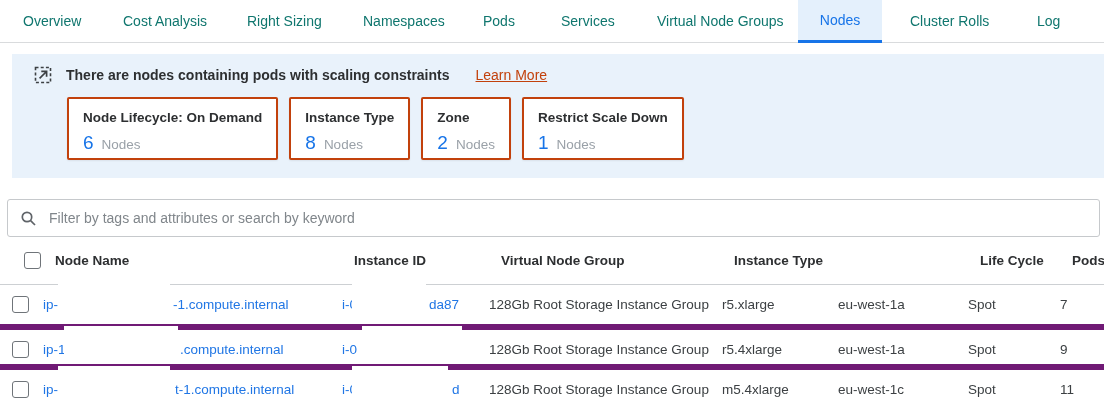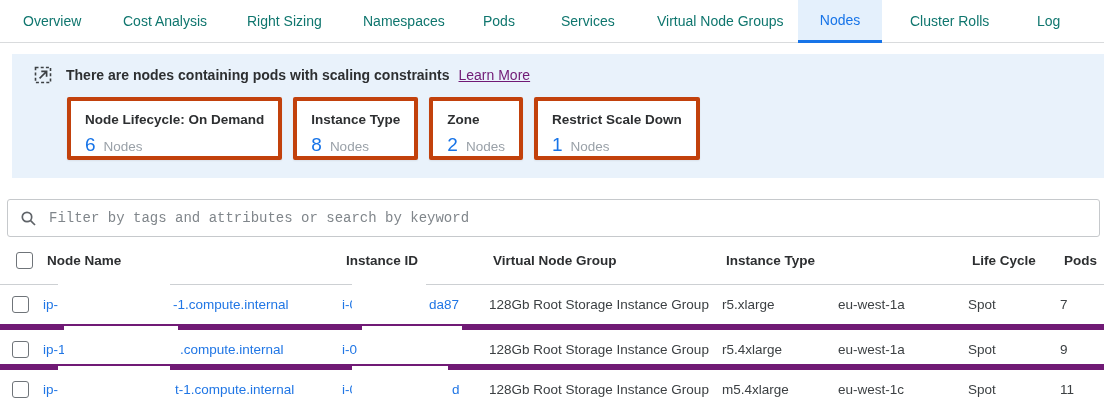--- a/index.html
+++ b/index.html
@@ -11,42 +11,42 @@
   .tab{position:absolute;top:0;height:43px;line-height:43px;font-size:14px;
     color:#0f766e;white-space:nowrap;cursor:pointer}
   .tab.active{background:#e4f0fc;color:#1774e8;text-align:center;box-sizing:border-box;
     border-bottom:3px solid #1774e8;line-height:40px;font-weight:400}
 
   
   .banner{position:absolute;left:12px;top:54px;width:1104px;height:124px;background:#e9f2fb}
   .banner-head{position:absolute;left:22px;top:12px;display:flex;align-items:center}
   .banner-icon{width:18px;height:18px;margin-right:14px;flex:0 0 auto}
   .banner-msg{font-size:14px;font-weight:700;color:#2d2f31;white-space:nowrap}
-  .banner-link{font-size:14px;color:#701a75;text-decoration:underline;margin-left:9px;
+  .banner-link{font-size:14px;color:#c2410c;text-decoration:underline;margin-left:26px;
     cursor:pointer;white-space:nowrap}
   .cards{position:absolute;left:55px;top:43px;display:flex;gap:11px}
-  .card{background:#fff;border:4px solid #c2410c;border-radius:2px;
+  .card{background:#fff;border:2px solid #c2410c;border-radius:2px;
     box-shadow:0 1px 2px rgba(0,0,0,.07);padding:11px 14px;height:63px;
     box-sizing:border-box;white-space:nowrap;cursor:pointer}
   .card-title{font-size:13.5px;font-weight:700;color:#2d2f31}
   .card-count-row{margin-top:7px;display:flex;align-items:baseline;gap:8px}
   .card-count{font-size:19px;color:#1774e8;font-weight:500}
   .card-unit{font-size:13.5px;color:#9aa1a8}
 
   
   .searchbox{position:absolute;left:7px;top:199px;width:1093px;height:38px;
     box-sizing:border-box;border:1px solid #c6c9cc;border-radius:3px;background:#fff;
     display:flex;align-items:center;padding:0 12px}
   .search-icon{flex:0 0 auto}
   .searchbox input{border:none;outline:none;flex:1;font-size:14px;margin-left:10px;
-    font-family:Liberation Mono, monospace;color:#3c4043;background:transparent}
+    font-family:Liberation Sans, sans-serif;color:#3c4043;background:transparent}
   .searchbox input::placeholder{color:#80868b}
 
   
-  .thead{position:absolute;left:4px;top:237px;width:968px;height:47px}
+  .thead{position:absolute;left:12px;top:237px;width:968px;height:47px}
   .th{position:absolute;top:0;height:47px;line-height:47px;font-size:13.5px;
     font-weight:700;color:#2d2f31;white-space:nowrap}
   .checkbox{width:15px;height:15px;border:1.5px solid #6f7479;border-radius:3px;
     background:#fff;cursor:pointer;box-sizing:content-box}
   .thead .checkbox{position:absolute;left:12px;top:15px}
   .trow{position:absolute;left:0;width:1104px;height:40px;border-top:6px solid #701a75;
     box-sizing:content-box}
   .trow.first{border-top:1px solid #cdd0d3}
   .trow .checkbox{position:absolute;left:12px;top:11px}
   .td{position:absolute;top:0;height:40px;line-height:40px;font-size:13.5px;

